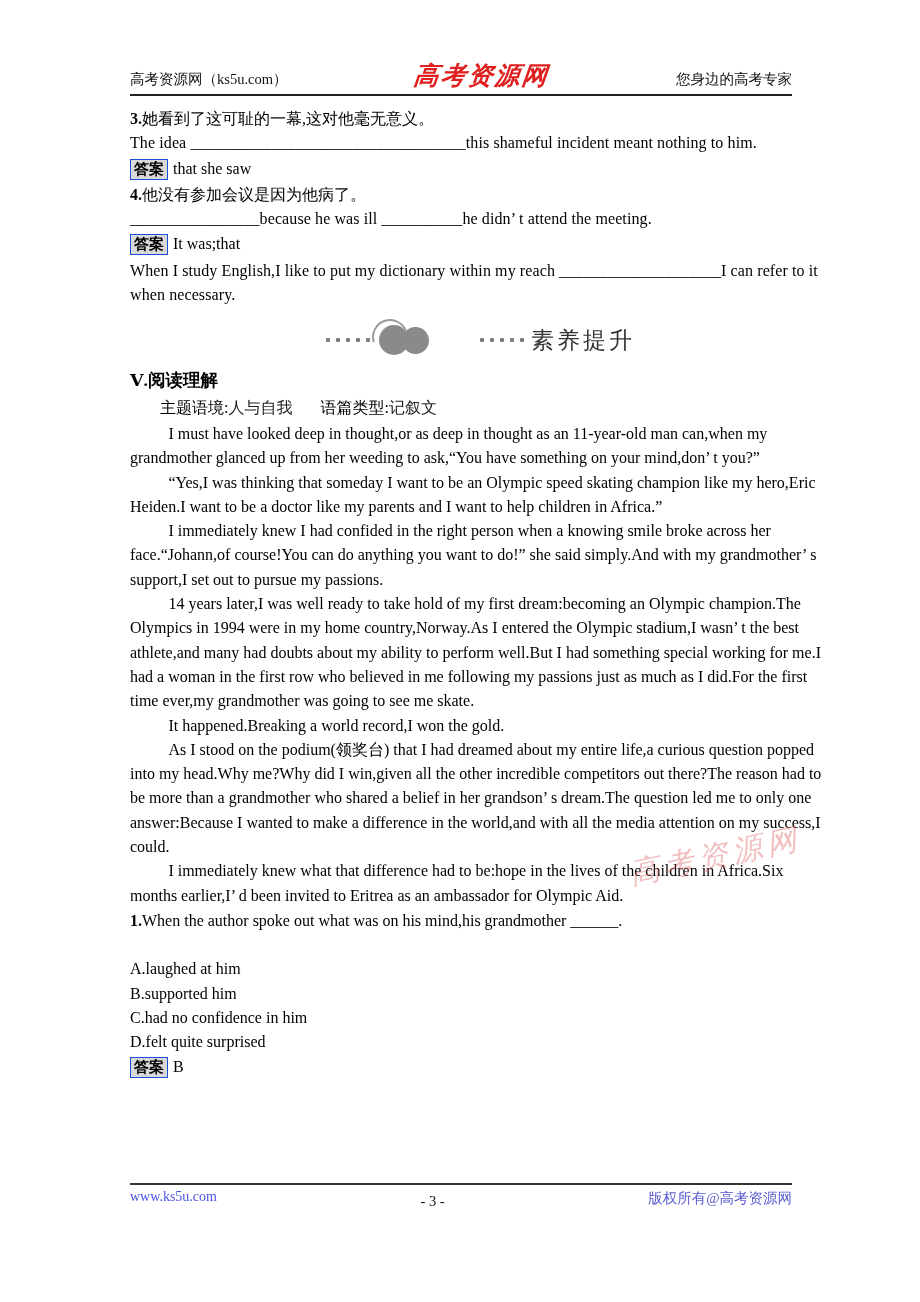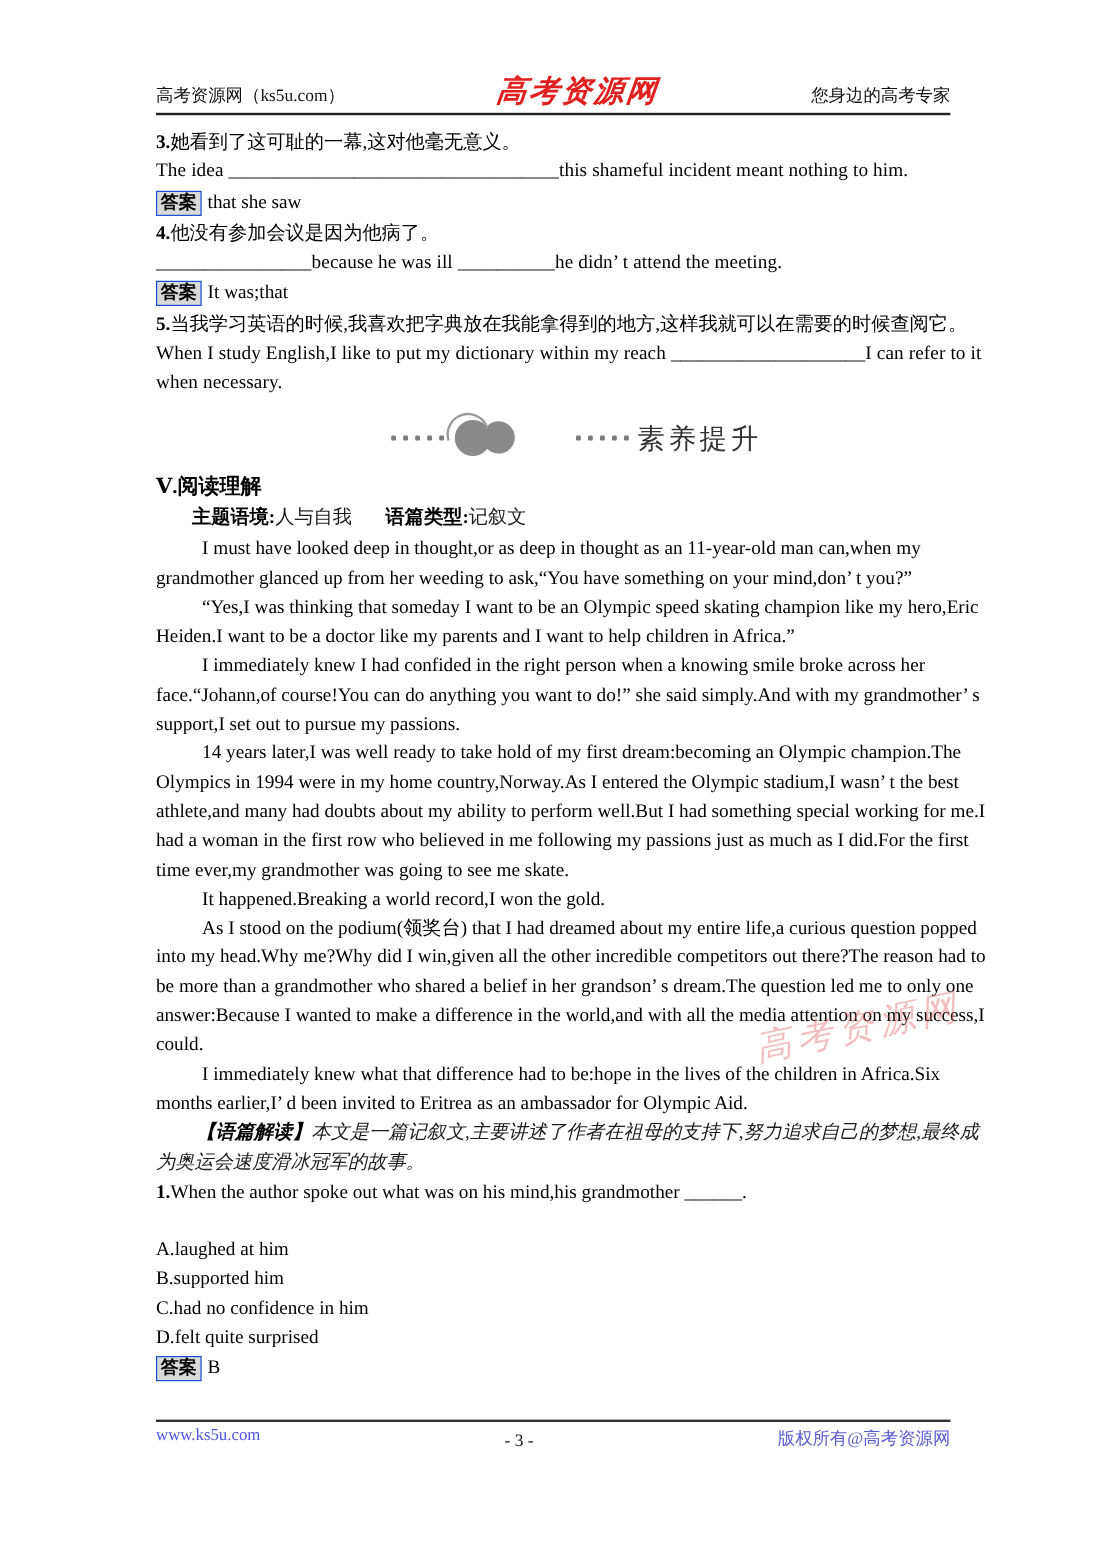--- a/index.html
+++ b/index.html
@@ -48,21 +48,21 @@
   }
   .circle-small{width:27px;height:27px;border-radius:50%;background:#8a8a8a;margin-left:-7px;}
   .banner-gap{width:42px;}
   .banner-label{
     font-size:23px;color:#333;letter-spacing:3px;margin-left:4px;
     font-family:Liberation Sans, sans-serif;
   }
   
   .section-title{font-size:17.5px;font-weight:bold;margin:4px 0 3px;}
   .meta-line{padding-left:30px;margin-bottom:2px;}
-  .meta-label{font-weight:bold;}
+  .meta-label{font-weight:normal;}
   .meta-label.second{margin-left:28px;}
   .kai{font-weight:400;color:#1c1c1c;}
   .passage p{margin:0;text-indent:2.4em;}
   .analysis{margin:0;text-indent:2.1em;font-style:italic;}
   .analysis .label{font-weight:bold;}
   .question-line{margin-top:1px;}
   .options{margin-top:24px;}
   .options div{line-height:24.3px;}
   
   .watermark{
@@ -103,23 +103,20 @@
     </div>
 
     <div class="cn-item">
       <span class="num">4.</span><span>他没有参加会议是因为他病了。</span>
     </div>
     <div class="en-line">________________because he was ill __________he didn’ t attend the meeting.</div>
     <div class="answer-row">
       <span class="answer-box">答案</span><span>It was;that</span>
     </div>
 
-    <div class="cn-item">
-      <span class="num">5.</span><span>当我学习英语的时候,我喜欢把字典放在我能拿得到的地方,这样我就可以在需要的时候查阅它。</span>
-    </div>
     <div class="en-line">When I study English,I like to put my dictionary within my reach ____________________I can refer to it when necessary.</div>
 
     <div class="banner">
       <span class="dots">
           <i></i>
           <i></i>
           <i></i>
           <i></i>
           <i></i>
         </span>
@@ -147,23 +144,20 @@
     <div class="passage">
       <p>I must have looked deep in thought,or as deep in thought as an 11-year-old man can,when my grandmother glanced up from her weeding to ask,“You have something on your mind,don’ t you?”</p>
       <p>“Yes,I was thinking that someday I want to be an Olympic speed skating champion like my hero,Eric Heiden.I want to be a doctor like my parents and I want to help children in Africa.”</p>
       <p>I immediately knew I had confided in the right person when a knowing smile broke across her face.“Johann,of course!You can do anything you want to do!” she said simply.And with my grandmother’ s support,I set out to pursue my passions.</p>
       <p>14 years later,I was well ready to take hold of my first dream:becoming an Olympic champion.The Olympics in 1994 were in my home country,Norway.As I entered the Olympic stadium,I wasn’ t the best athlete,and many had doubts about my ability to perform well.But I had something special working for me.I had a woman in the first row who believed in me following my passions just as much as I did.For the first time ever,my grandmother was going to see me skate.</p>
       <p>It happened.Breaking a world record,I won the gold.</p>
       <p>As I stood on the podium(领奖台) that I had dreamed about my entire life,a curious question popped into my head.Why me?Why did I win,given all the other incredible competitors out there?The reason had to be more than a grandmother who shared a belief in her grandson’ s dream.The question led me to only one answer:Because I wanted to make a difference in the world,and with all the media attention on my success,I could.</p>
       <p>I immediately knew what that difference had to be:hope in the lives of the children in Africa.Six months earlier,I’ d been invited to Eritrea as an ambassador for Olympic Aid.</p>
     </div>
 
-    <p class="analysis">
-      <span class="label">【语篇解读】</span><span class="kai">本文是一篇记叙文,主要讲述了作者在祖母的支持下,努力追求自己的梦想,最终成为奥运会速度滑冰冠军的故事。</span>
-    </p>
 
     <div class="question-line">
       <span class="q-num">1.</span><span>When the author spoke out what was on his mind,his grandmother ______.</span>
     </div>
 
     <div class="options">
       <div>A.laughed at him</div>
       <div>B.supported him</div>
       <div>C.had no confidence in him</div>
       <div>D.felt quite surprised</div>

